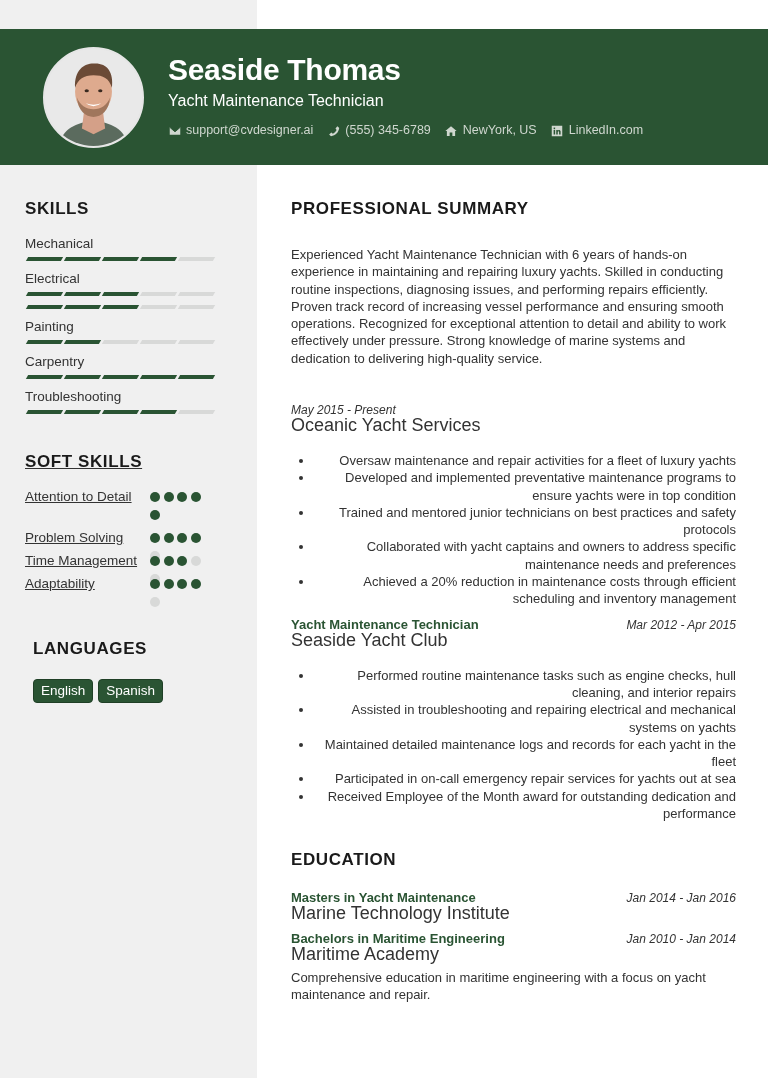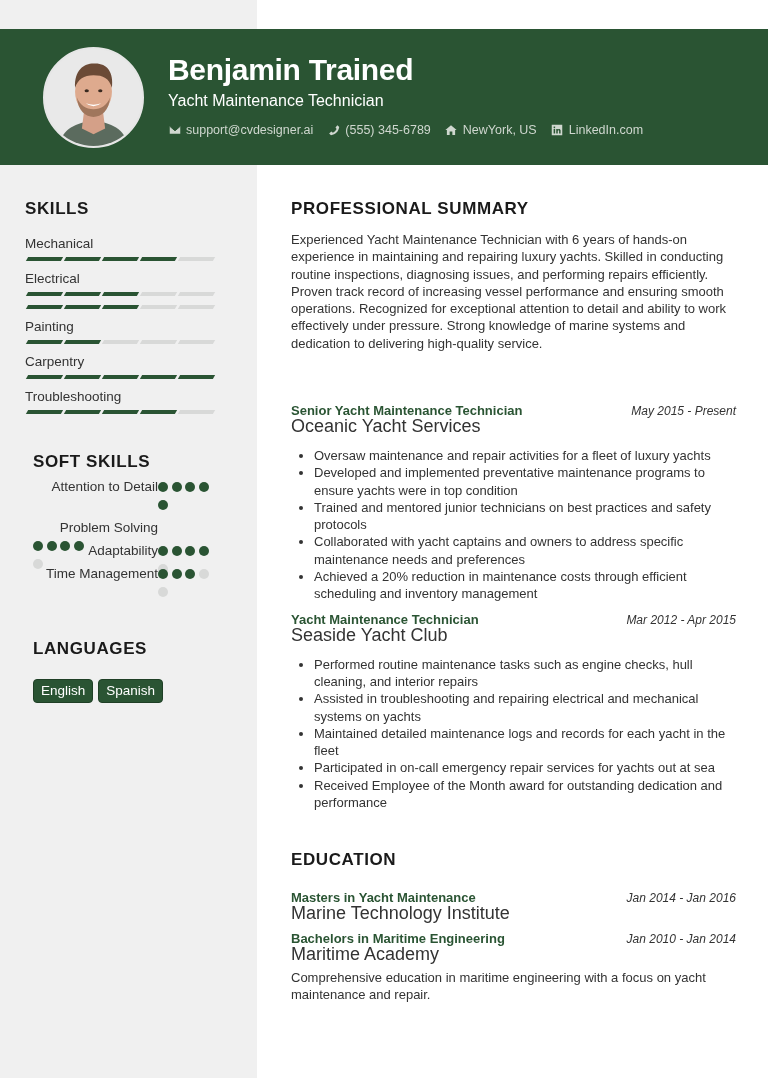--- a/index.html
+++ b/index.html
@@ -8,52 +8,52 @@
 
   .sidebar-bg { position: absolute; left: 0; top: 0; width: 257px; height: 1078px; background: #f0f0f0; }
 
   .header { position: absolute; left: 0; top: 29px; width: 768px; height: 136px; background: #2a5433; }
   .photo { position: absolute; left: 43px; top: 18px; width: 101px; height: 101px; border-radius: 50%;
            background: #e8e8e8; border: 2px solid #e6e6e6; overflow: hidden; }
   .photo svg { width: 100%; height: 100%; display: block; }
   .name { position: absolute; left: 168px; top: 24px; font-size: 30px; font-weight: bold; color: #fff; letter-spacing: -0.3px; }
   .job-title { position: absolute; left: 168px; top: 63px; font-size: 16px; color: #fff; }
   .contacts { position: absolute; left: 168px; top: 94px; display: flex; align-items: center; font-size: 12.5px; color: #cfd7cf; }
-  .contact { display: flex; align-items: flex-start; margin-right: 14px; }
+  .contact { display: flex; align-items: flex-end; margin-right: 14px; }
   .contact .ic { width: 13px; height: 13px; margin-right: 5px; display: inline-flex; align-items: center; justify-content: center; }
   .contact .ic svg { width: 12px; height: 12px; fill: #cfd7cf; }
 
   .side { position: absolute; left: 25px; top: 199px; width: 200px; }
   .side h2 { font-size: 17px; font-weight: bold; color: #1a1a1a; letter-spacing: 0.6px; }
   .skills { margin-top: 16px; }
   .skill-label { font-size: 13.5px; color: #333; line-height: 18px; height: 18px; }
   .bars { display: flex; gap: 3px; margin-top: 4px; margin-bottom: 9px; height: 4px; margin-left: 2px; }
   .bar { width: 35px; height: 4px; transform: skewX(-30deg); background: #d8d9d8; }
   .bar.on { background: #2a5433; }
 
-  .soft { position: absolute; left: 33px; top: 452px; width: 200px; }
-  .soft-list { margin-top: 6px; text-align: right; }
+  .soft { position: absolute; left: 25px; top: 452px; width: 200px; text-decoration: underline; }
+  .soft-list { margin-top: 16px; }
   .soft-row { display: flex; position: relative; }
   .soft-label { width: 125px; font-size: 13.5px; line-height: 18px; color: #333; }
   .dots { width: 56px; display: flex; flex-wrap: wrap; gap: 0 3.5px; align-content: flex-start; padding-top: 4px; }
   .dot { width: 10px; height: 10px; border-radius: 50%; background: #d8d9d8; margin-bottom: 8px; }
   .dot.on { background: #2a5433; }
 
   .langs { position: absolute; left: 33px; top: 639px; width: 200px; }
   .lang-list { display: flex; gap: 5px; margin-top: 20px; align-items: center; }
   .lang { background: #2a5433; color: #fff; font-size: 13.5px; padding: 3px 7px; border-radius: 4px; line-height: 16px; border: 1px solid #1f3f26; }
 
   .main { position: absolute; left: 291px; top: 199px; width: 445px; }
   .main h2 { font-size: 17px; font-weight: bold; color: #1a1a1a; letter-spacing: 0.6px; }
-  .summary { margin-top: 12px; font-size: 13px; line-height: 17.3px; color: #333; }
+  .summary { margin-top: 27px; font-size: 13px; line-height: 17.3px; color: #333; }
   .entry-head { display: flex; justify-content: space-between; align-items: baseline; }
   .entry-title { color: #2a5433; font-size: 13px; font-weight: bold; }
   .entry-date { font-size: 12px; font-style: italic; color: #333; }
   .entry-org { font-size: 18px; color: #333; line-height: 17px; }
-  ul.bullets { margin-top: 12px; padding-left: 23px; list-style: disc; }
+  ul.bullets { margin-top: 18px; padding-left: 23px; list-style: disc; text-align: right; }
   ul.bullets li { font-size: 13px; line-height: 17.3px; color: #333; }
   .edu-desc { font-size: 13px; line-height: 17.3px; color: #333; margin-top: 6px; }
 
   .sec-work { position: absolute; left: 291px; top: 383px; width: 445px; }
   .sec-edu { position: absolute; left: 291px; top: 850px; width: 445px; }
   .job1 { margin-top: 20px; }
   .job2 { margin-top: 9px; }
   .edu1 { margin-top: 20px; }
   .edu2 { margin-top: 9px; }
 </style>
@@ -69,21 +69,21 @@
       <path d="M14 100 C18 82 32 76 50 74 C68 76 82 82 86 100 Z" fill="#5b6b5e"></path>
       <path d="M40 66 L60 66 L62 82 L50 88 L38 82 Z" fill="#d4a088"></path>
       <ellipse cx="50" cy="44" rx="19" ry="24" fill="#deaa8e"></ellipse>
       <path d="M31 40 C30 20 42 14 52 15 C64 15 71 24 69 40 C66 30 60 27 50 27 C40 27 34 31 31 40 Z" fill="#6b4a36"></path>
       <path d="M33 50 C34 64 42 70 50 70 C58 70 66 64 67 50 C64 58 58 62 50 62 C42 62 36 58 33 50 Z" fill="#a0765c"></path>
       <path d="M42 56 Q50 62 58 56 Q50 59 42 56 Z" fill="#ffffff"></path>
       <ellipse cx="43" cy="43" rx="2.2" ry="1.6" fill="#3a2a20"></ellipse>
       <ellipse cx="57" cy="43" rx="2.2" ry="1.6" fill="#3a2a20"></ellipse>
     </svg>
   </div>
-  <div class="name">Benjamin Trained</div>
+  <div class="name">Seaside Thomas</div>
   <div class="job-title">Yacht Maintenance Technician</div>
   <div class="contacts">
     <div class="contact">
       <span class="ic">
         <svg viewBox="0 0 16 16">
             <path d="M1 3h14v10H1z M1 3l7 6 7-6" fill="#cfd7cf"></path>
             <path d="M1.5 3.5l6.5 5.5 6.5-5.5" stroke="#2a5433" stroke-width="1.3" fill="none"></path>
           </svg>
       </span>
       <span>support@cvdesigner.ai</span>
@@ -174,47 +174,47 @@
       <div class="soft-row" style="height: 41px;">
         <div class="soft-label">Attention to Detail</div>
         <div class="dots">
           <span class="dot on"></span>
           <span class="dot on"></span>
           <span class="dot on"></span>
           <span class="dot on"></span>
           <span class="dot on"></span>
         </div>
       </div>
-      <div class="soft-row" style="height: 23px; flex-direction: column;">
+      <div class="soft-row" style="height: 23px;">
         <div class="soft-label">Problem Solving</div>
         <div class="dots">
           <span class="dot on"></span>
           <span class="dot on"></span>
           <span class="dot on"></span>
           <span class="dot on"></span>
+          <span class="dot"></span>
+        </div>
+      </div>
+      <div class="soft-row" style="height: 23px;">
+        <div class="soft-label">Time Management</div>
+        <div class="dots">
+          <span class="dot on"></span>
+          <span class="dot on"></span>
+          <span class="dot on"></span>
+          <span class="dot"></span>
           <span class="dot"></span>
         </div>
       </div>
       <div class="soft-row" style="height: 23px;">
         <div class="soft-label">Adaptability</div>
         <div class="dots">
           <span class="dot on"></span>
           <span class="dot on"></span>
           <span class="dot on"></span>
           <span class="dot on"></span>
-          <span class="dot"></span>
-        </div>
-      </div>
-      <div class="soft-row" style="height: 23px;">
-        <div class="soft-label">Time Management</div>
-        <div class="dots">
-          <span class="dot on"></span>
-          <span class="dot on"></span>
-          <span class="dot on"></span>
-          <span class="dot"></span>
           <span class="dot"></span>
         </div>
       </div>
     </div>
 </section>
 
 <section class="langs">
   <h2 style="font-size:17px;font-weight:bold;color:#1a1a1a;letter-spacing:0.6px;">LANGUAGES</h2>
   <div class="lang-list" id="lang-list">
       <span class="lang">English</span>
@@ -224,21 +224,20 @@
 
 <section class="main">
   <h2>PROFESSIONAL SUMMARY</h2>
   <p class="summary">Experienced Yacht Maintenance Technician with 6 years of hands-on experience in maintaining and repairing luxury yachts. Skilled in conducting routine inspections, diagnosing issues, and performing repairs efficiently. Proven track record of increasing vessel performance and ensuring smooth operations. Recognized for exceptional attention to detail and ability to work effectively under pressure. Strong knowledge of marine systems and dedication to delivering high-quality service.</p>
 </section>
 
 <section class="sec-work main" style="top:383px;">
   <div id="jobs">
       <div class="job1">
         <div class="entry-head">
-          <div class="entry-title">Senior Yacht Maintenance Technician</div>
           <div class="entry-date">May 2015 - Present</div>
         </div>
         <div class="entry-org">Oceanic Yacht Services</div>
         <ul class="bullets">
           <li>Oversaw maintenance and repair activities for a fleet of luxury yachts</li>
           <li>Developed and implemented preventative maintenance programs to ensure yachts were in top condition</li>
           <li>Trained and mentored junior technicians on best practices and safety protocols</li>
           <li>Collaborated with yacht captains and owners to address specific maintenance needs and preferences</li>
           <li>Achieved a 20% reduction in maintenance costs through efficient scheduling and inventory management</li>
         </ul>

